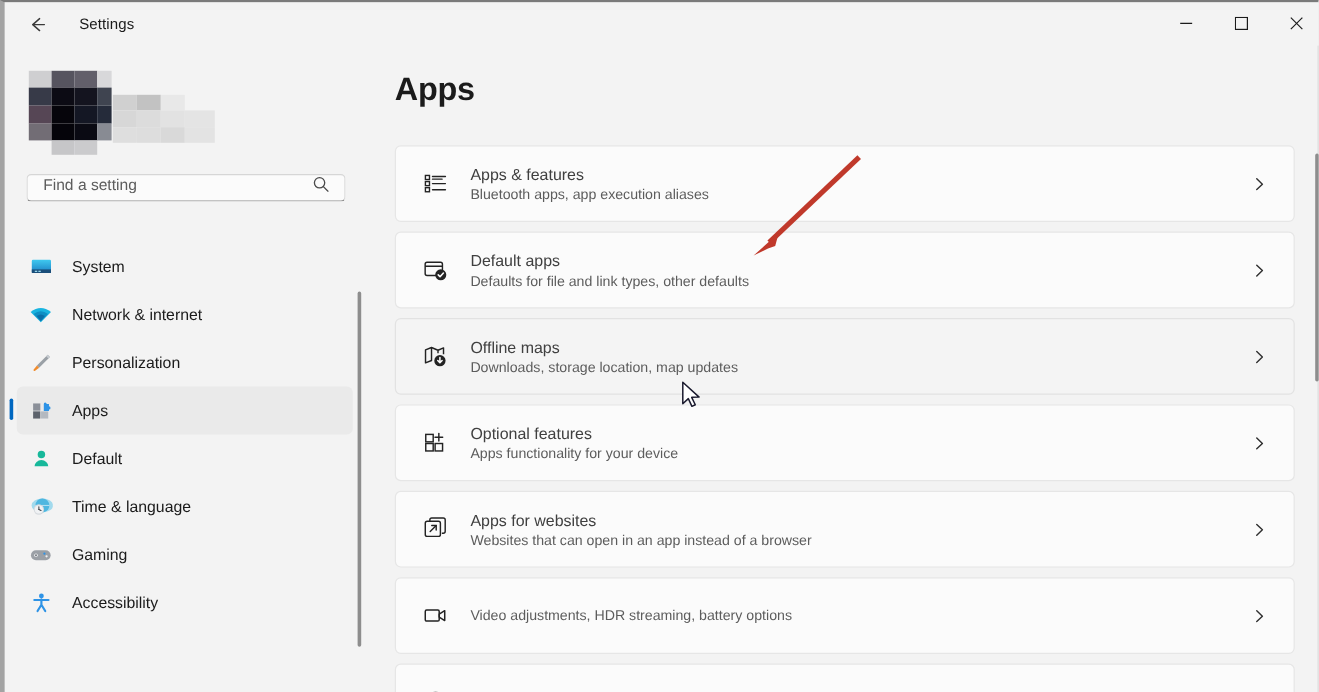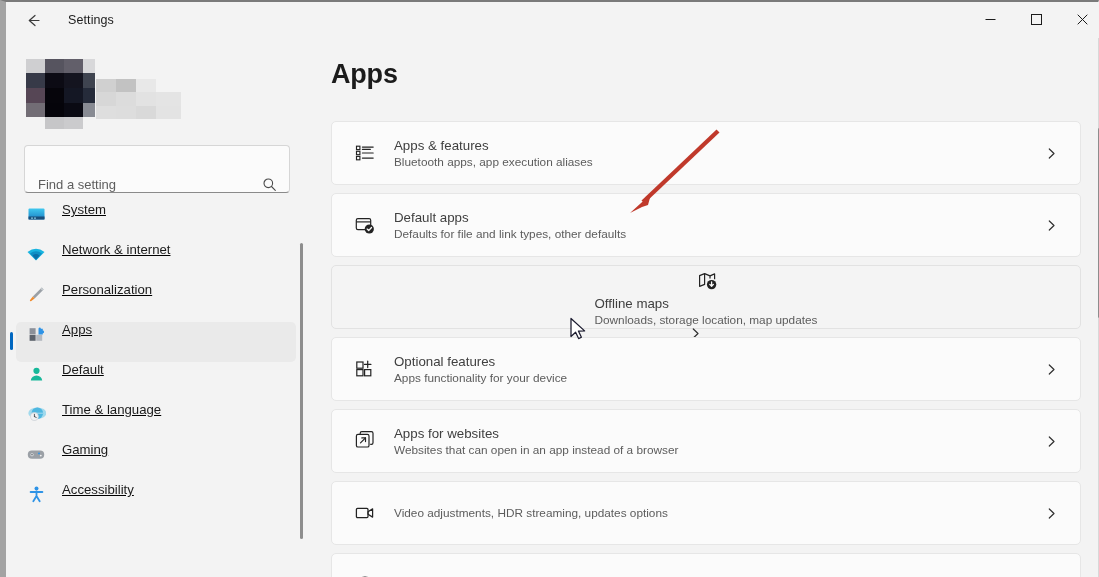--- a/index.html
+++ b/index.html
@@ -5,21 +5,21 @@
   * { margin:0; padding:0; box-sizing:border-box; }
   html, body {
     width:1099px; height:577px;
     font-family:"Liberation Sans", sans-serif;
     background:#f3f3f3; overflow:hidden;
   }
   #app {
     position:relative; width:1099px; height:577px;
     background:#f3f3f3;
     border-top:2px solid #7a7a7a;
-    border-left:6px solid #a3a3a3;
+    border-left:4px solid #a3a3a3;
     border-right:1px solid #d8d8d8;
   }
 
   
   .titlebar {
     position:absolute; top:0; left:0; width:1099px; height:36px;
     background:#f3f3f3; display:flex; align-items:center;
   }
   .back-btn {
     width:34px; height:30px; margin-left:10px;
@@ -47,37 +47,37 @@
   }
   .avatar-mosaic {
     position:absolute; left:0; top:0; width:57px; height:70px;
   }
   .name-mosaic {
     position:absolute; left:70px; top:20px; width:85px; height:40px;
   }
   .px { position:absolute; }
 
   .searchbox {
-    position:absolute; left:18px; top:107px; width:266px; height:48px;
+    position:absolute; left:18px; top:107px; width:266px; height:23px;
     background:#fbfbfb; border:1px solid #d6d6d6;
     border-bottom:1.6px solid #8a8a8a;
-    border-radius:4px; display:flex; align-items:flex-end; cursor:text;
+    border-radius:4px; display:flex; align-items:flex-start; cursor:text;
   }
   .searchbox input {
     flex:1; border:none; outline:none; background:transparent;
     font-family:"Liberation Sans", sans-serif;
     font-size:13px; color:#1b1b1b; padding:0 10px 0 13px;
   }
   .searchbox input::placeholder { color:#5d5d5d; }
   .search-ico { margin-right:12px; display:flex; }
 
   .navlist { position:absolute; left:10px; top:164px; width:280px; }
   .navitem {
-    position:relative; height:40px; display:flex; align-items:flex-start;
-    border-radius:5px; margin-bottom:0px; cursor:pointer; padding-left:6px;text-decoration:underline;
+    position:relative; height:40px; display:flex; align-items:center;
+    border-radius:5px; margin-bottom:0px; cursor:pointer; padding-left:6px;
   }
   .navitem.selected { background:#eaeaea; }
   .navitem.selected::before {
     content:""; position:absolute; left:-6px; top:10px;
     width:3px; height:18px; background:#0067c0; border-radius:2px;
   }
   .navicon {
     width:28px; height:24px; display:flex; align-items:center;
     justify-content:center; margin-right:12px; flex:0 0 auto;
   }
@@ -96,21 +96,21 @@
   .page-title {
     position:absolute; left:20px; top:21px;
     font-size:27px; color:#1b1b1b; font-weight:600; letter-spacing:-.2px;
   }
   .cards { position:absolute; left:20px; top:83px; width:750px; }
   .card {
     position:relative; height:64px; width:750px; margin-bottom:8px;
     background:#fbfbfb; border:1px solid #e6e6e6; border-radius:5px;
     display:flex; align-items:center; cursor:pointer;
   }
-  .card.hovered { background:#f4f4f4; border-color:#e2e2e2;flex-direction:column; }
+  .card.hovered { background:#f4f4f4; border-color:#e2e2e2; }
   .card-ico {
     width:30px; height:30px; margin-left:18px; margin-right:14px;
     display:flex; align-items:center; justify-content:center; flex:0 0 auto;
   }
   .card-txt { flex:1; }
   .card-title { font-size:13.3px; color:#404040; margin-bottom:2px; }
   .card-sub { font-size:11.8px; color:#5c5c5c; }
   .chev { margin-right:22px; display:flex; flex:0 0 auto; }
 
   .main-scroll {
@@ -424,21 +424,21 @@
       </div>
 
       <div class="card">
         <span class="card-ico">
           <svg width="22" height="22" viewBox="0 0 22 22">
             <rect x="2.4" y="6.4" width="11.6" height="9.2" rx="1.1" fill="none" stroke="#232323" stroke-width="1.25"></rect>
             <path d="M14 9.8 L18.6 6.9 V15.1 L14 12.2 Z" fill="none" stroke="#232323" stroke-width="1.25" stroke-linejoin="round"></path>
           </svg>
         </span>
         <div class="card-txt">
-          <div class="card-sub">Video adjustments, HDR streaming, updates options</div>
+          <div class="card-sub">Video adjustments, HDR streaming, battery options</div>
         </div>
         <span class="chev">
           <svg width="13" height="13" viewBox="0 0 13 13">
               <path d="M4.3 2 L9 6.5 L4.3 11" fill="none" stroke="#303030" stroke-width="1.2" stroke-linecap="round" stroke-linejoin="round"></path>
             </svg>
         </span>
       </div>
 
       <div class="card">
         <span class="card-ico">

